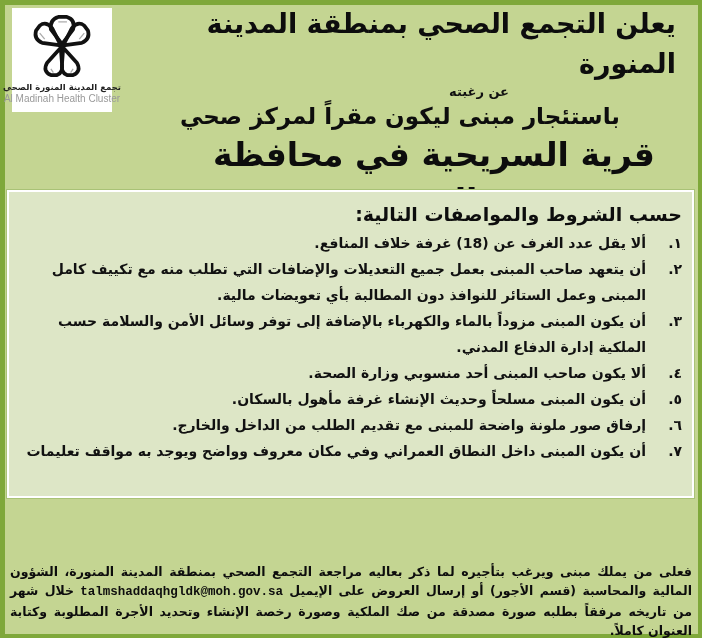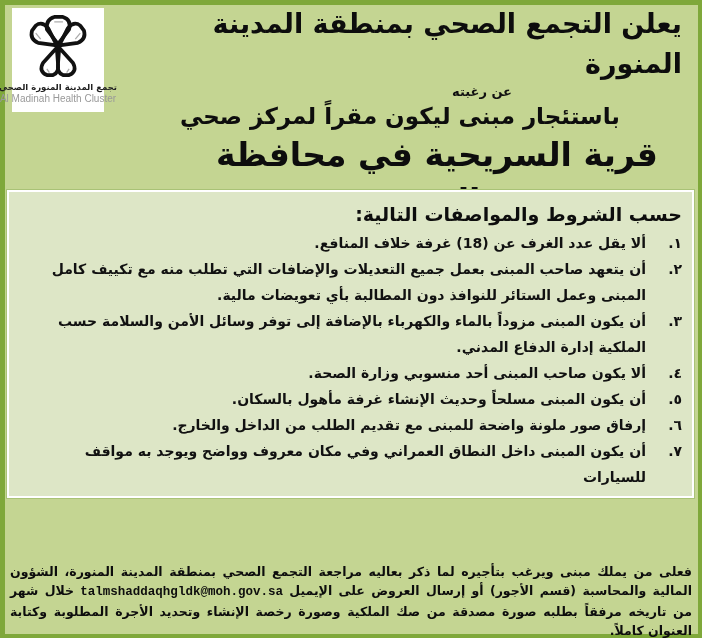--- a/index.html
+++ b/index.html
@@ -13,37 +13,37 @@
     .frame {
       position: absolute; inset: 0;
       border: 5px solid #7fa83a;
       border-right-width: 4px;
       border-bottom-width: 4px;
       background: #c4d592;
     }
     .logo-box {
       position: absolute;
       left: 12px; top: 8px;
-      width: 92px; height: 104px;
+      width: 100px; height: 104px;
       background: #ffffff;
       display: flex; flex-direction: column; align-items: center;
       padding-top: 4px;
     }
     .logo-box svg { width: 62px; height: 68px; }
     .logo-ar {
       font-size: 8.5px; font-weight: bold; color: #222;
       direction: rtl; margin-top: 2px; white-space: nowrap;
     }
     .logo-en {
       font-size: 10px; color: #999; white-space: nowrap; margin-top: 1px;
       font-family: "Liberation Sans", sans-serif;
     }
     .header {
       position: absolute;
-      right: 18px; left: 140px; top: 4px;
+      right: 24px; left: 140px; top: 4px;
       direction: rtl; text-align: center;
     }
     .h1 {
       font-size: 27px; font-weight: bold; line-height: 40px;
       text-align: right; padding-right: 2px; color: #0d0d0d;
       letter-spacing: 0px;
     }
     .h-small {
       font-size: 13px; font-weight: bold; line-height: 16px;
       text-align: center; margin-right: 0px; color: #111;
@@ -144,21 +144,21 @@
   <div class="item">
     <span class="num">٥.</span>
     <span class="txt">أن يكون المبنى مسلحاً وحديث الإنشاء غرفة مأهول بالسكان.</span>
   </div>
   <div class="item">
     <span class="num">٦.</span>
     <span class="txt">إرفاق صور ملونة واضحة للمبنى مع تقديم الطلب من الداخل والخارج.</span>
   </div>
   <div class="item">
     <span class="num">٧.</span>
-    <span class="txt">أن يكون المبنى داخل النطاق العمراني وفي مكان معروف وواضح ويوجد به مواقف للسيارات</span>
+    <span class="txt">أن يكون المبنى داخل النطاق العمراني وفي مكان معروف وواضح ويوجد به مواقف تعليمات</span>
   </div>
 </div>
 
 <div class="footer">
   <span>فعلى من يملك مبنى ويرغب بتأجيره لما ذكر بعاليه مراجعة التجمع الصحي بمنطقة المدينة المنورة، الشؤون المالية والمحاسبة (قسم الأجور) أو إرسال العروض على الإيميل</span>
   <span class="email">talmshaddaqhgldk@moh.gov.sa</span>
   <span>خلال شهر من تاريخه مرفقاً بطلبه صورة مصدقة من صك الملكية وصورة رخصة الإنشاء وتحديد الأجرة المطلوبة وكتابة العنوان كاملاً.</span>
 </div>
 
 </body></html>

